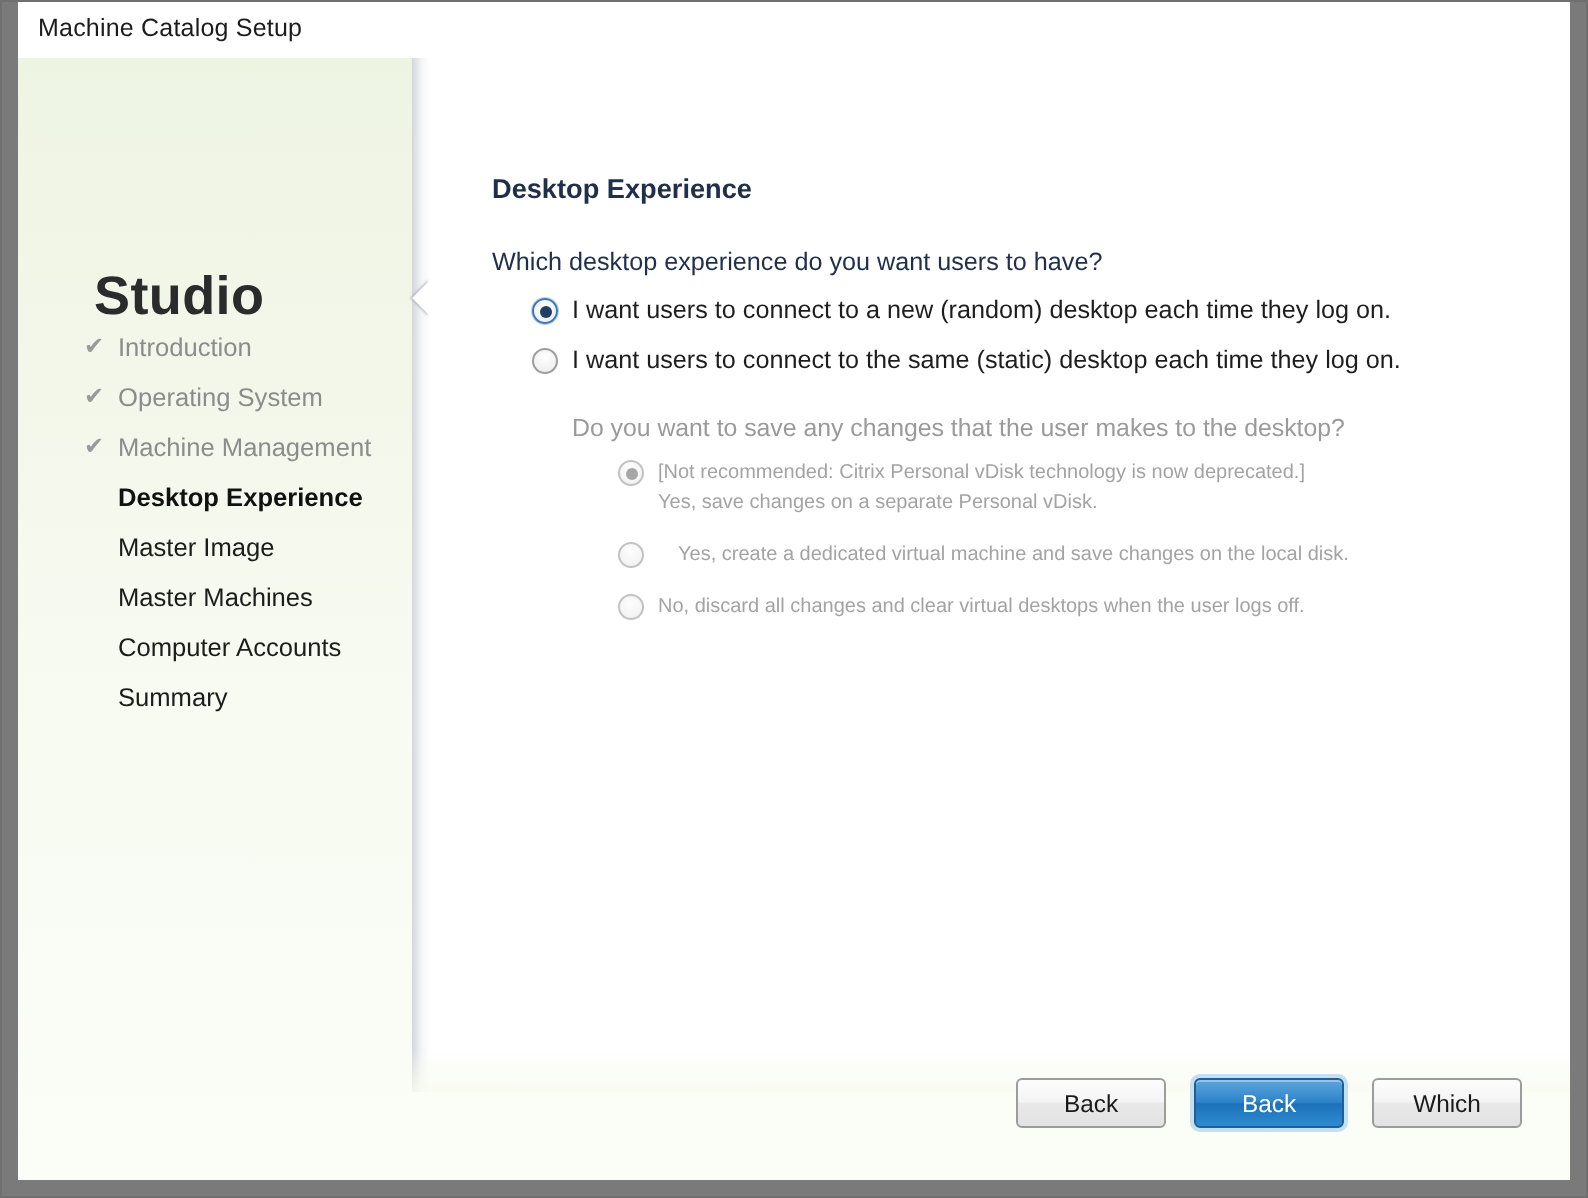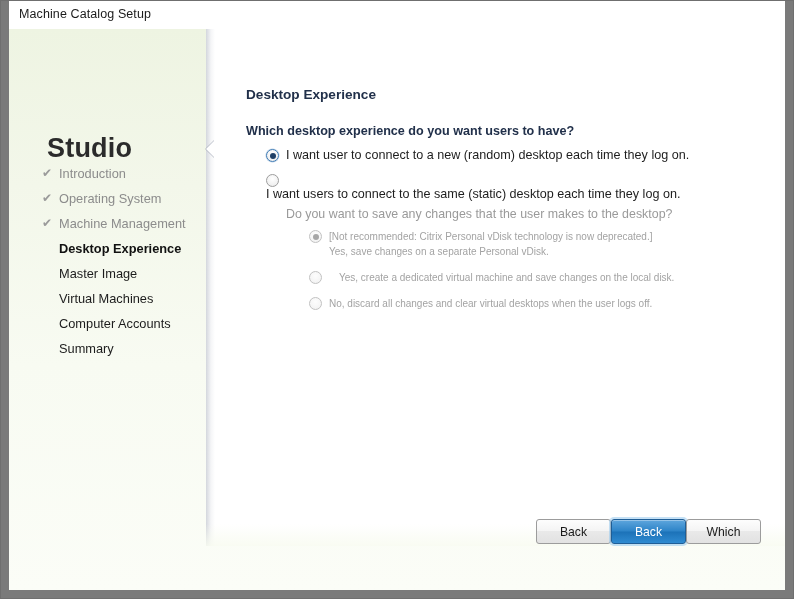--- a/index.html
+++ b/index.html
@@ -161,37 +161,37 @@
     font-size: 13.6px;
     font-weight: bold;
     color: #21304a;
     white-space: nowrap;
   }
   .question {
     position: absolute;
     left: 0;
     top: 95px;
     font-size: 12.6px;
-    font-weight: bold;
+    font-weight: normal;
     color: #21304a;
     white-space: nowrap;
   }
 
   
   .radio-row {
     position: absolute;
     left: 20px;
     display: flex;
     align-items: flex-start;
     font-size: 12.6px;
     color: #1d1d1d;
     white-space: nowrap;
   }
   .radio-row.r1 { top: 119px; }
-  .radio-row.r2 { top: 144px; flex-direction: column; }
+  .radio-row.r2 { top: 144px; }
 
   .radio {
     flex: 0 0 auto;
     width: 13px;
     height: 13px;
     border-radius: 50%;
     box-sizing: border-box;
     margin-top: 1px;
     margin-right: 7px;
     background: radial-gradient(circle at 50% 35%, #ffffff 0%, #f0f0f0 70%, #e2e2e2 100%);
@@ -244,22 +244,23 @@
   .sub-row.s1 { top: 200px; }
   .sub-row.s2 { top: 241px; gap: 10px; }
   .sub-row.s3 { top: 267px; }
   .sub-row .radio-label { line-height: 15px; }
   .sub-row .radio-label .line2 { display: block; }
 
   
   .footer {
     position: absolute;
     right: 24px;
-    top: 490px;
+    top: 510px;
     display: flex;
+    gap: 14px;
   }
   .btn {
     width: 75px;
     height: 25px;
     box-sizing: border-box;
     font-family: "Liberation Sans", sans-serif;
     font-size: 12.2px;
     color: #1a1a1a;
     border: 1px solid #9c9c9c;
     border-radius: 3px;
@@ -308,39 +309,39 @@
             <span class="nav-check">✔</span>
             <span>Machine Management</span>
           </div>
           <div class="nav-item current">
             <span>Desktop Experience</span>
           </div>
           <div class="nav-item">
             <span>Master Image</span>
           </div>
           <div class="nav-item">
-            <span>Virtual Machines</span>
+            <span>Master Machines</span>
           </div>
           <div class="nav-item">
             <span>Computer Accounts</span>
           </div>
           <div class="nav-item">
             <span>Summary</span>
           </div>
         </div>
       </div>
 
       <div class="main" style="left:237px;">
 
         <div class="page-title">Desktop Experience</div>
         <div class="question">Which desktop experience do you want users to have?</div>
 
         <label class="radio-row r1">
           <span class="radio checked"></span>
-          <span class="radio-label">I want user to connect to a new (random) desktop each time they log on.</span>
+          <span class="radio-label">I want users to connect to a new (random) desktop each time they log on.</span>
         </label>
 
         <label class="radio-row r2">
           <span class="radio"></span>
           <span class="radio-label">I want users to connect to the same (static) desktop each time they log on.</span>
         </label>
 
         <div class="sub-question">Do you want to save any changes that the user makes to the desktop?</div>
 
         <label class="sub-row s1">

